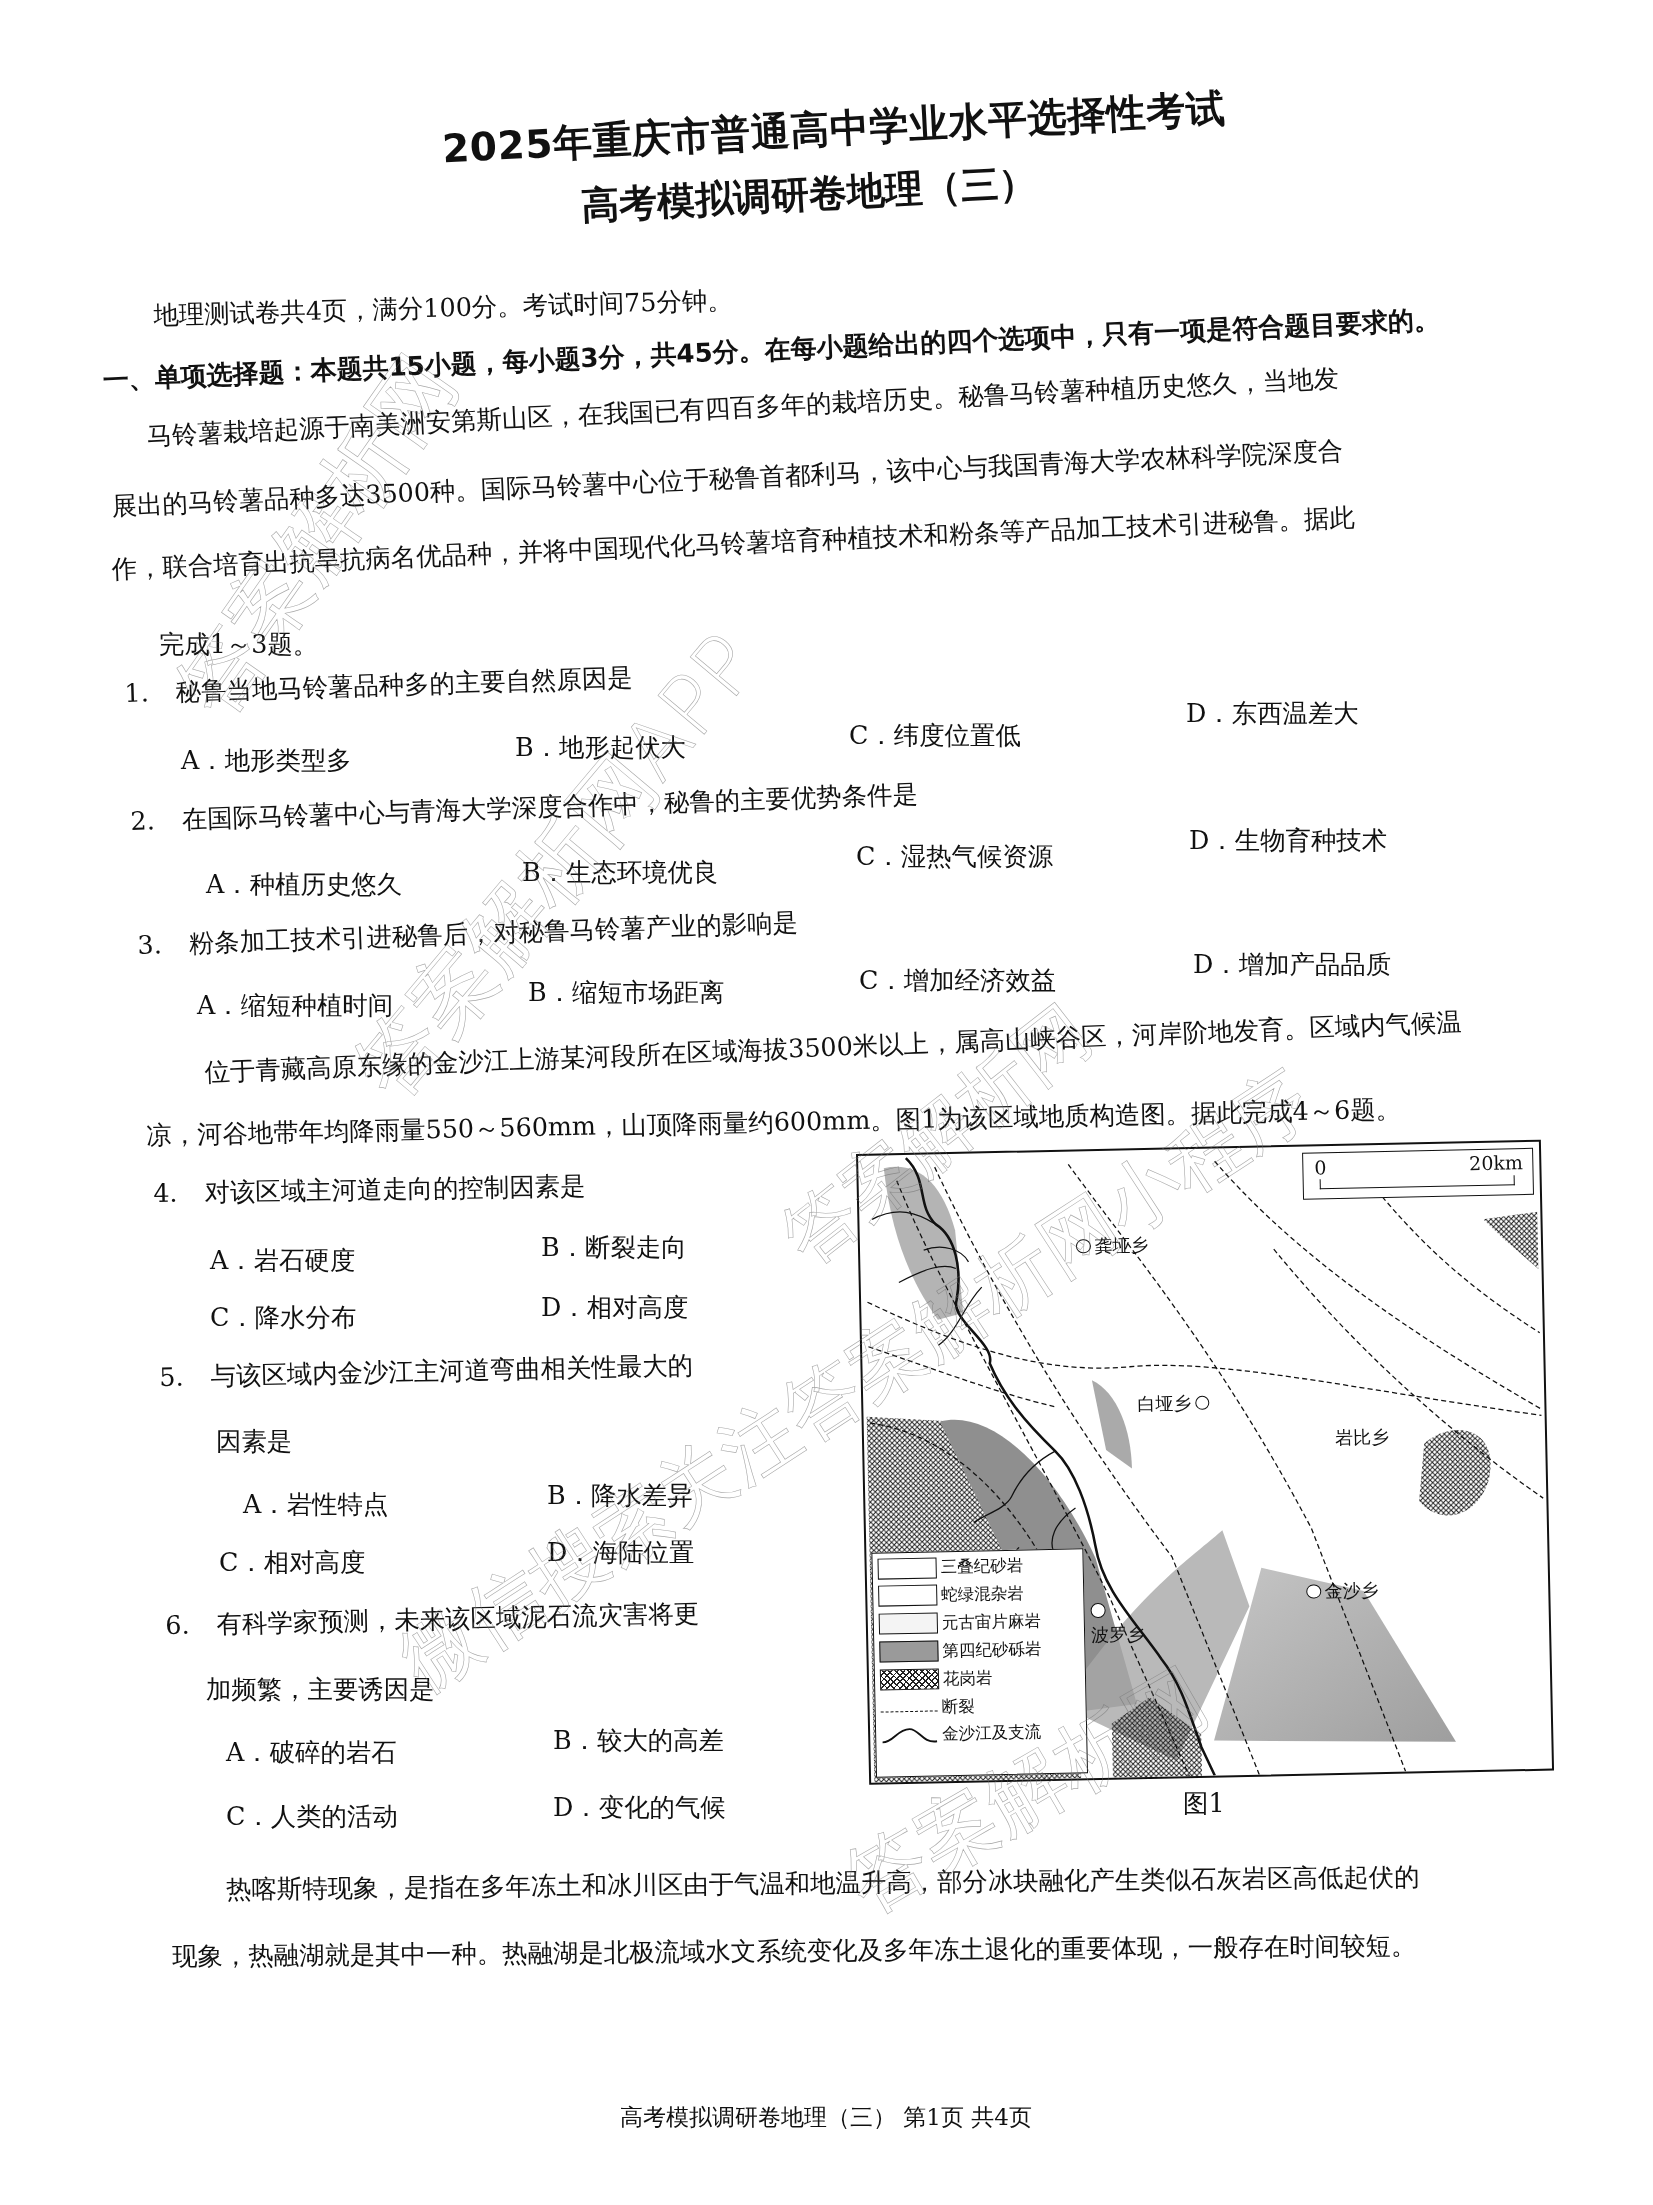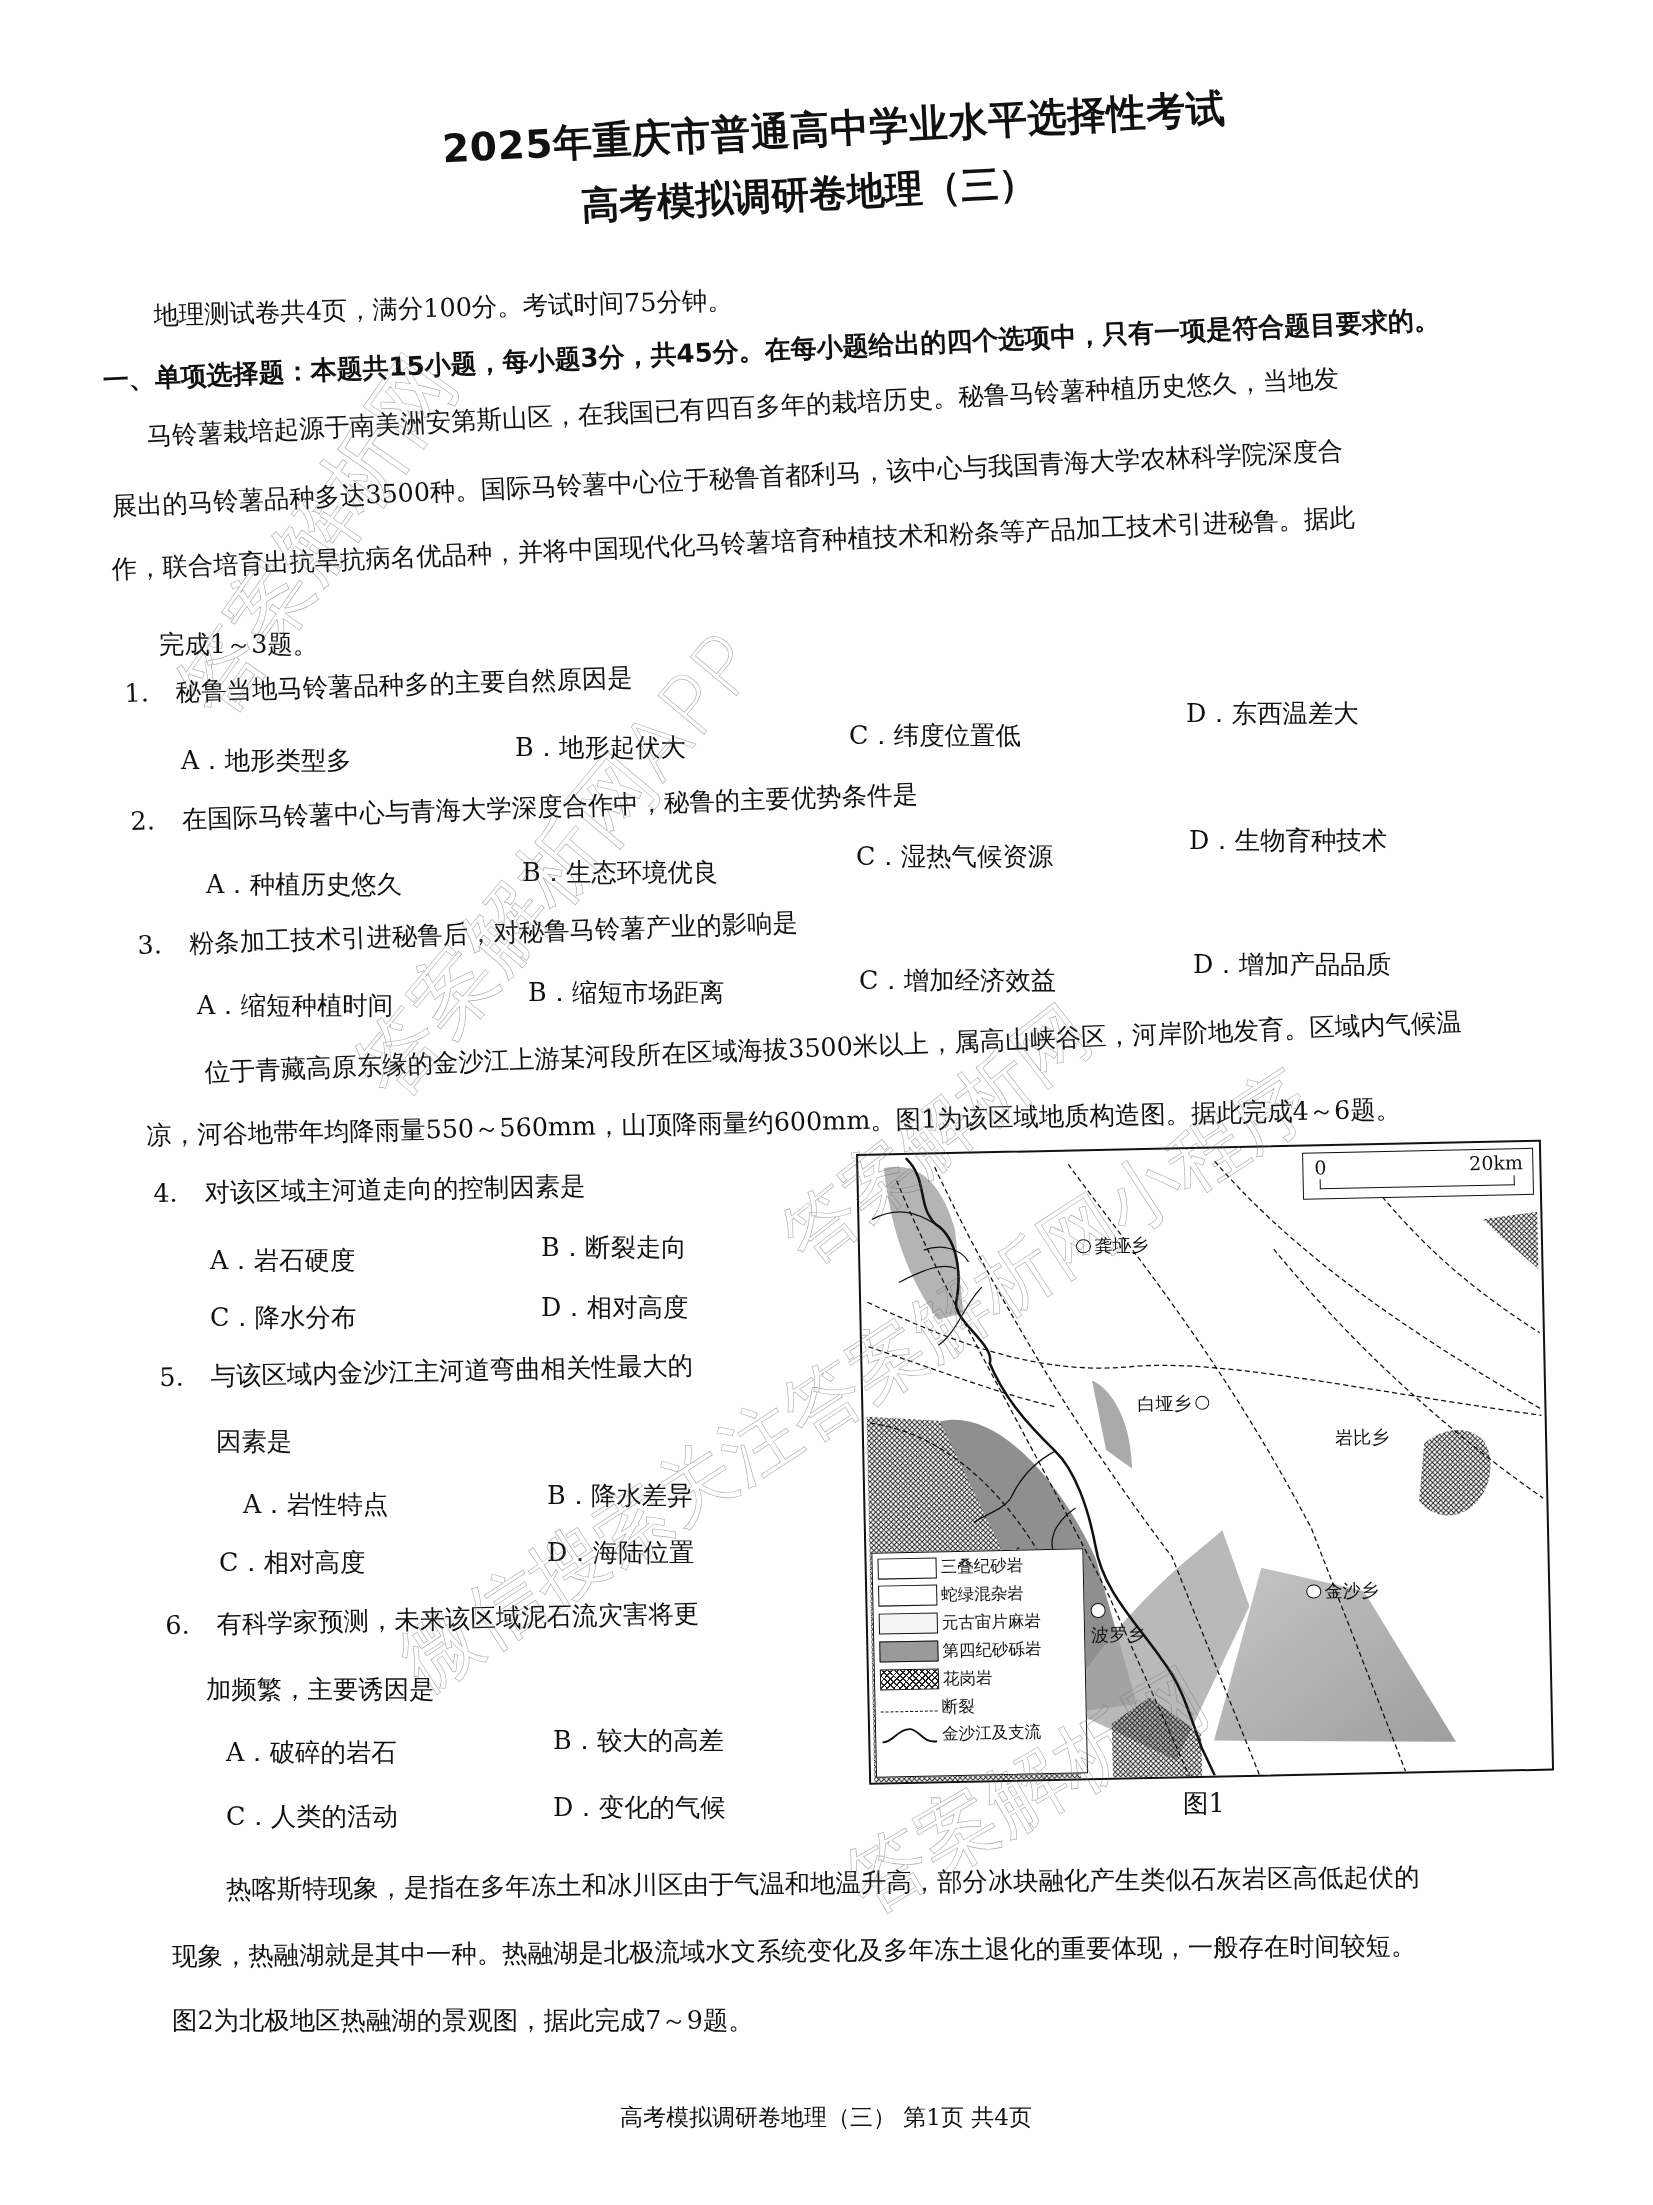--- a/index.html
+++ b/index.html
@@ -219,21 +219,20 @@
           <path d="M2 25 C20 25 25 5 45 5 C60 5 65 28 88 25" stroke="#111" stroke-width="3" fill="none"></path>
         </svg>
         <span>金沙江及支流</span>
       </div>
     </div>
   </div>
   <div class="fig-cap">图1</div>
 
   <div class="line" style="left:226px;top:1873px;transform:rotate(-0.6deg);">热喀斯特现象，是指在多年冻土和冰川区由于气温和地温升高，部分冰块融化产生类似石灰岩区高低起伏的</div>
   <div class="line" style="left:172px;top:1940px;transform:rotate(-0.5deg);">现象，热融湖就是其中一种。热融湖是北极流域水文系统变化及多年冻土退化的重要体现，一般存在时间较短。</div>
-  <div class="line" style="left:172px;top:2004px;">图2为北极地区热融湖的景观图，据此完成7～9题。</div>
 
   <div class="footer">高考模拟调研卷地理（三）  第1页  共4页</div>
 
   <div class="wm" style="left:153px;top:674px;transform:rotate(-55deg);">答案解析网</div>
   <div class="wm" style="left:331px;top:1050px;transform:rotate(-50deg);">答案解析网APP</div>
   <div class="wm" style="left:763px;top:1209px;transform:rotate(-38deg);font-size:73px;">答案解析网</div>
   <div class="wm" style="left:382px;top:1628px;transform:rotate(-33deg);font-size:76px;">微信搜索关注答案解析网小程序</div>
   <div class="wm" style="left:827px;top:1845px;transform:rotate(-30deg);font-size:80px;">答案解析网</div>
 </div>
 

